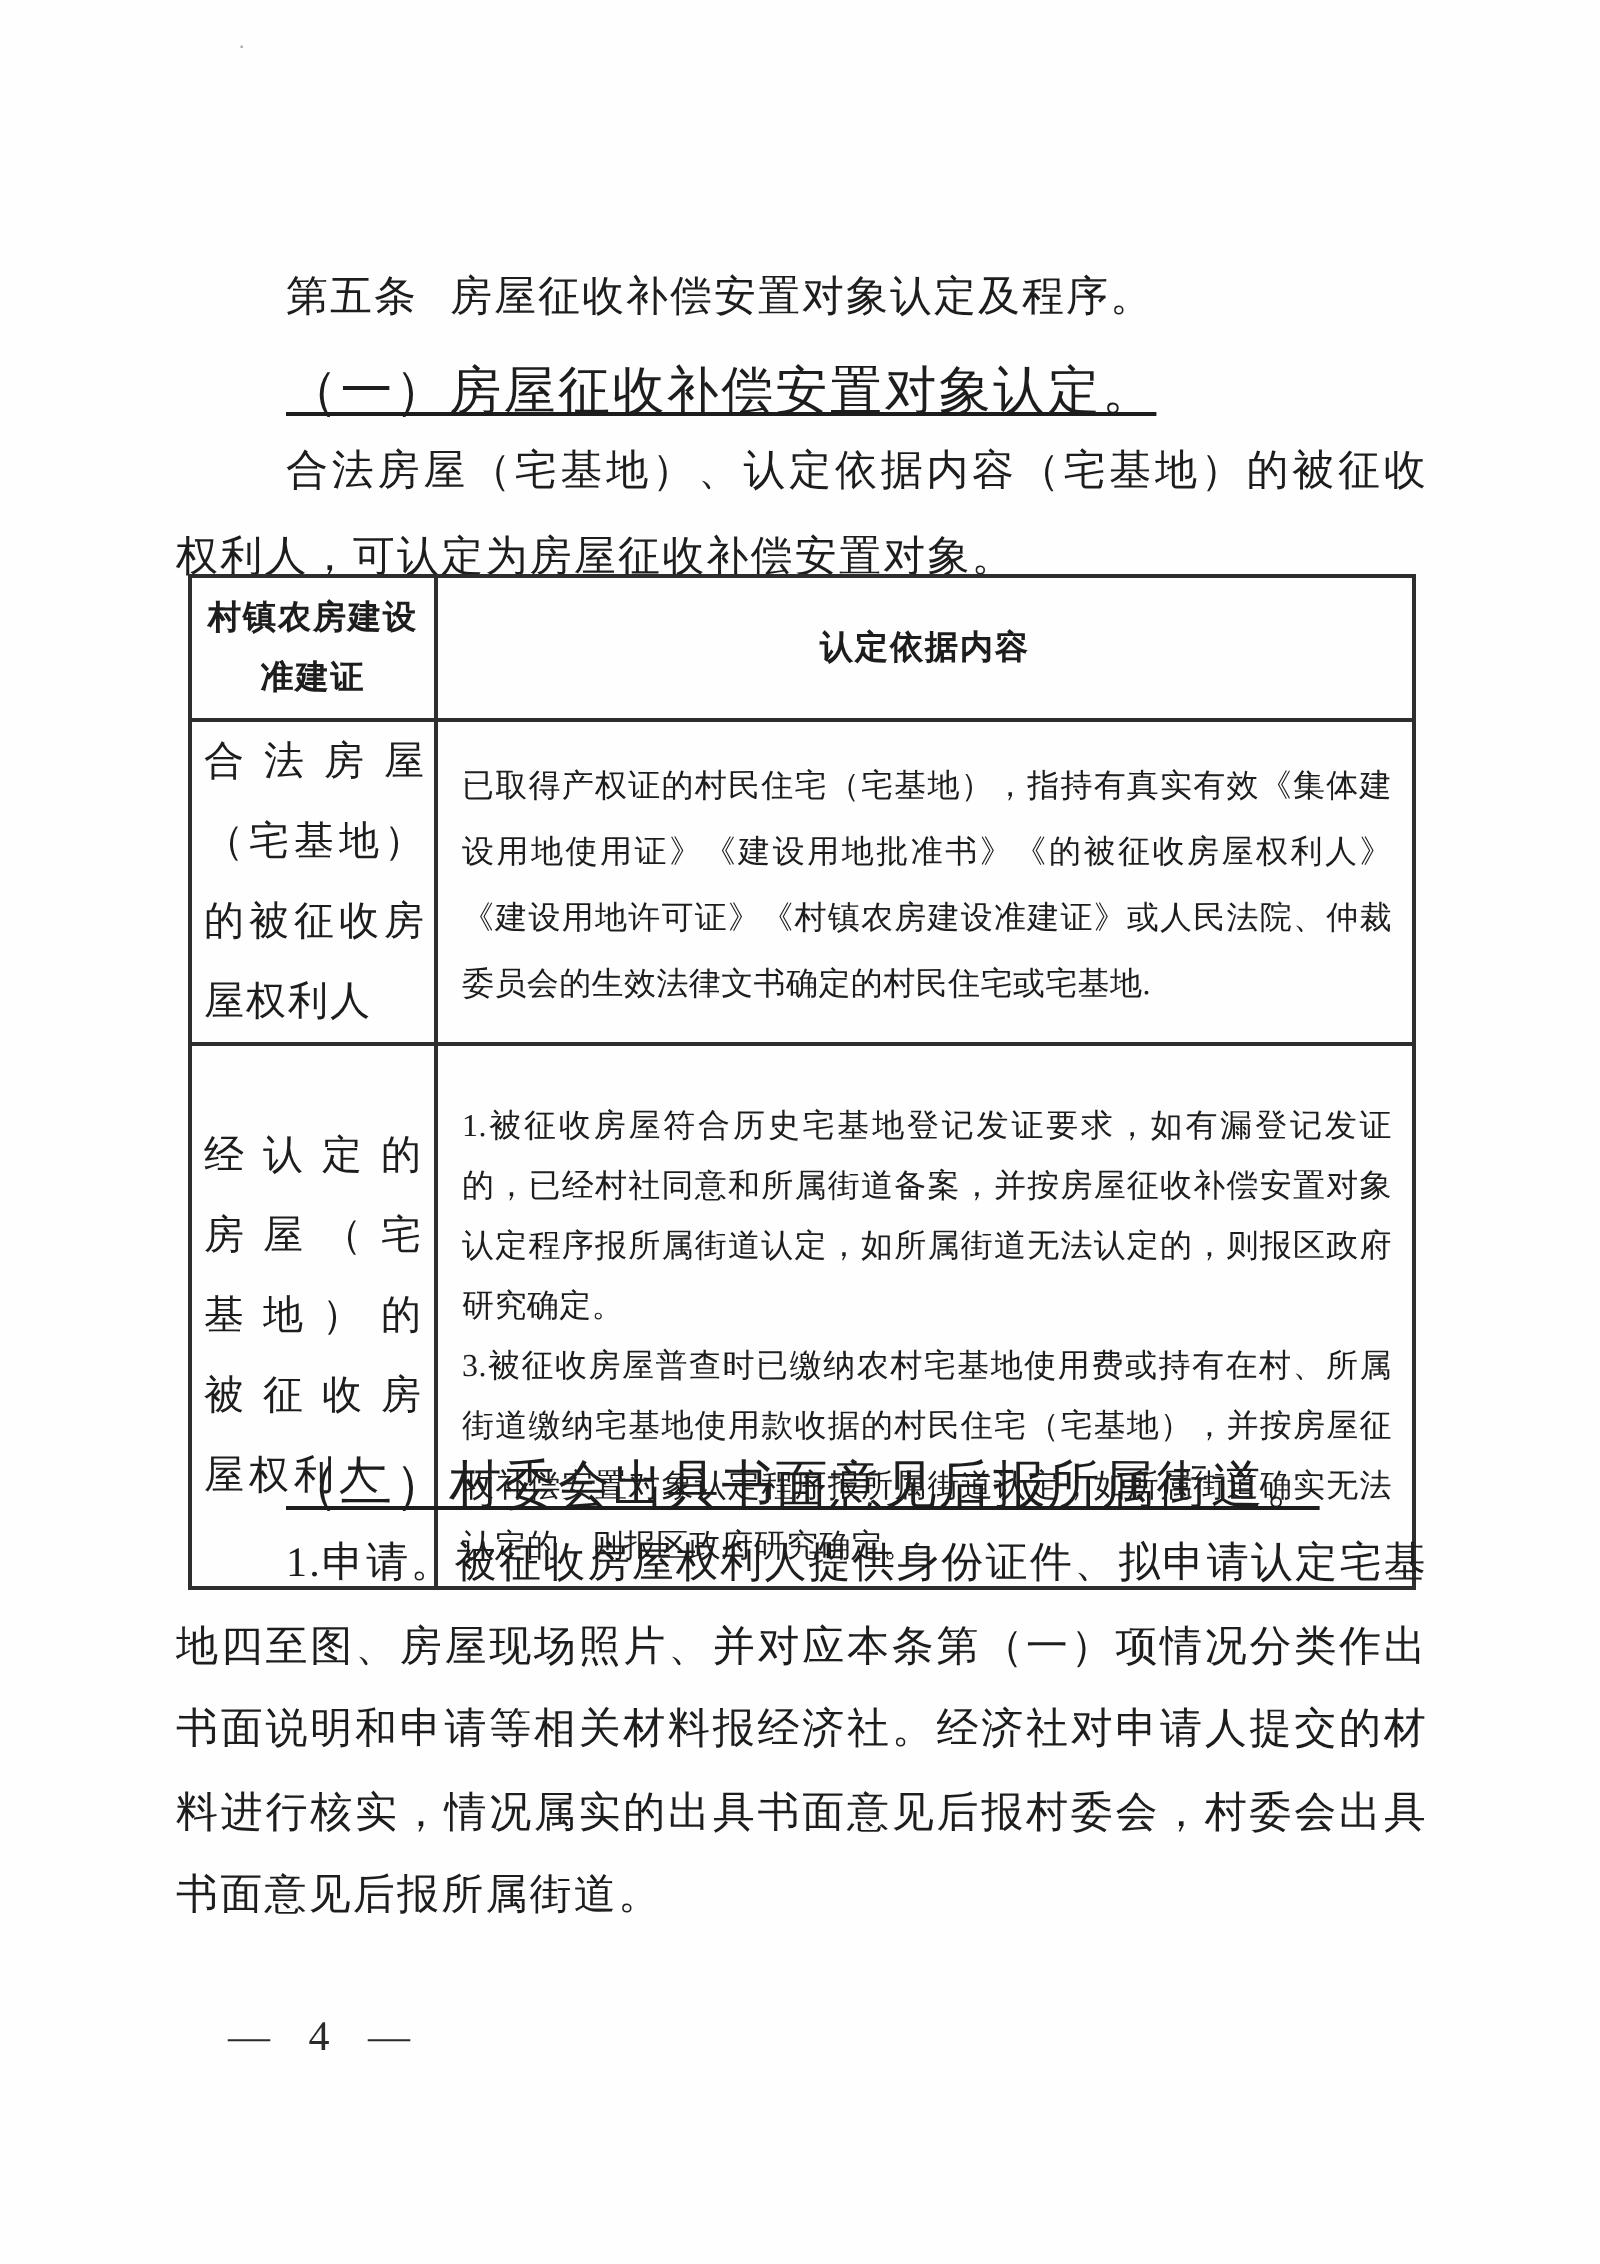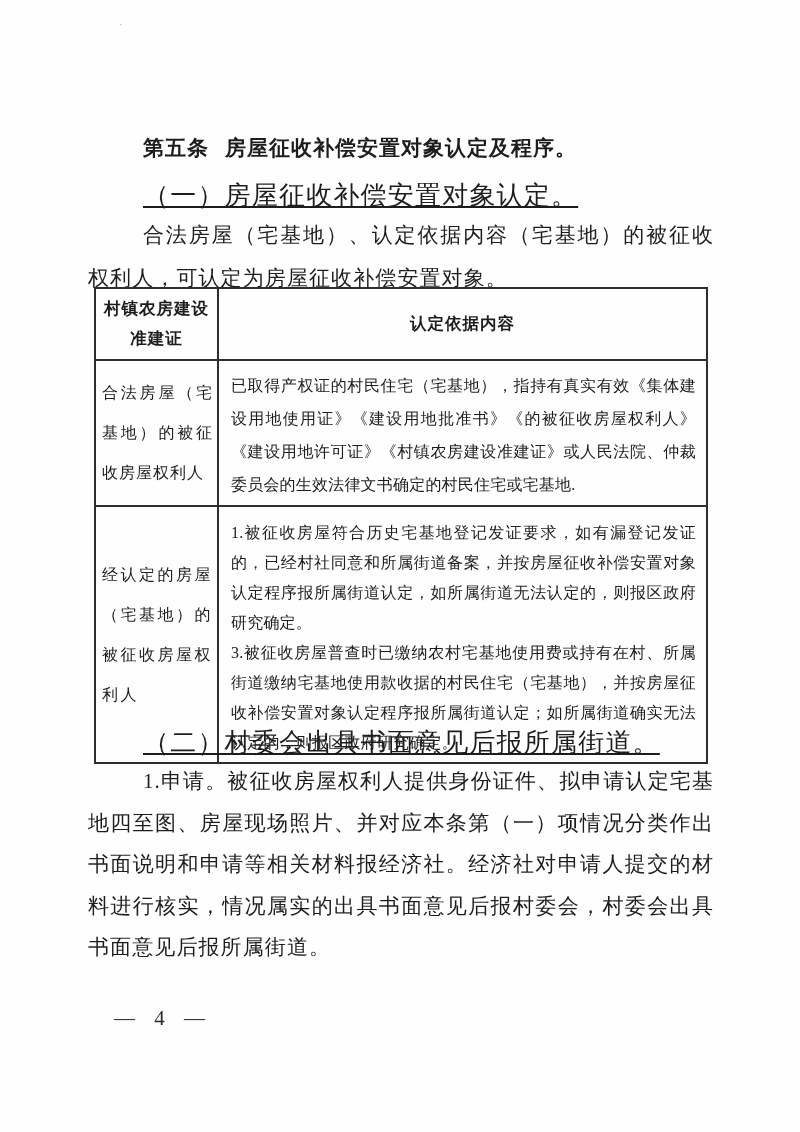--- a/index.html
+++ b/index.html
@@ -23,21 +23,21 @@
     font-size: 11px;
     color: #a8a8a8;
     letter-spacing: 2px;
   }
   .heading {
     position: absolute;
     left: 88px;
     top: 134px;
     width: 630px;
     font-size: 21px;
-    font-weight: bold;
+    font-weight: normal;
     letter-spacing: 1px;
     white-space: nowrap;
   }
   .heading .heading-num {
     margin-left: 55px;
   }
   .heading .heading-title {
     margin-left: 16px;
   }
   .subhead {
@@ -83,42 +83,42 @@
   .doc-table th {
     height: 66px;
     font-size: 16.5px;
     font-weight: bold;
     text-align: center;
     line-height: 30px;
     letter-spacing: 1px;
     padding: 2px 4px;
   }
   .cell-object {
-    font-size: 16px;
+    font-size: 20px;
     line-height: 40px;
     text-align: justify;
     padding: 0 4px 0 6px;
     letter-spacing: 1px;
   }
   .cell-object-2 {
     letter-spacing: 2.5px;
     line-height: 40px;
     margin-left: 28px;
   }
   .cell-content {
     font-size: 16px;
     text-align: justify;
     vertical-align: top;
     padding: 8px 10px 4px 12px;
     letter-spacing: 0.2px;
   }
   .row-1 td { height: 129px; }
   .row-2 td { height: 214px; }
   .row-1 .cell-content { line-height: 33px; }
-  .row-2 .cell-content { line-height: 30px; padding-top: 11px; margin-left: 28px; }
+  .row-2 .cell-content { line-height: 30px; padding-top: 26px; margin-left: 28px; }
   .row-2 .cell-content .content-item { margin: 0; }
   .page-footer {
     position: absolute;
     left: 114px;
     top: 1006px;
     font-size: 21px;
     letter-spacing: 7px;
     color: #2a2a2a;
     white-space: nowrap;
   }

